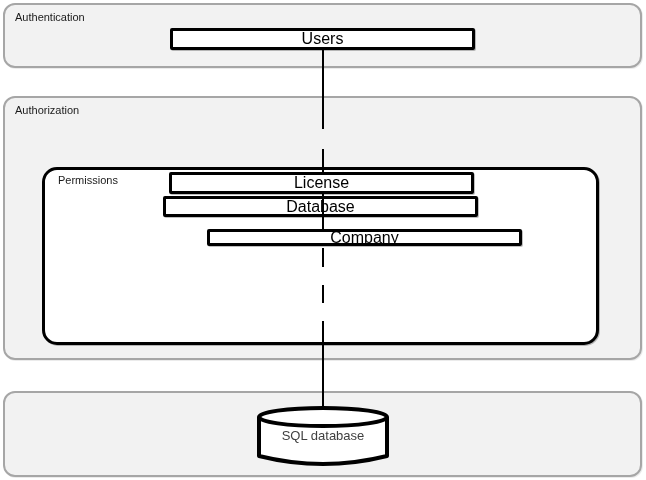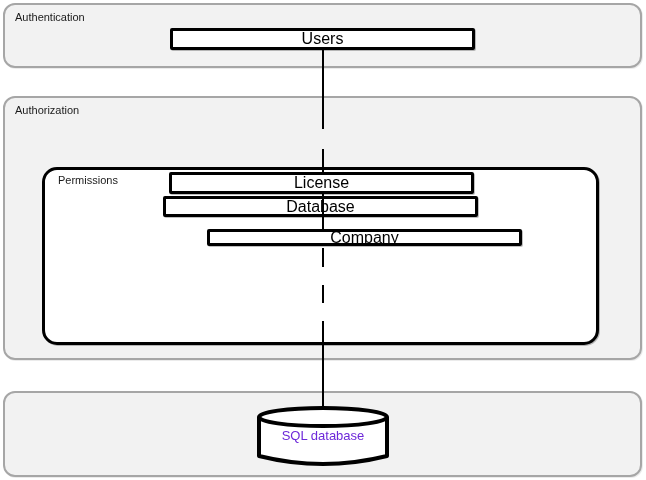--- a/index.html
+++ b/index.html
@@ -97,21 +97,21 @@
   #cylinder-label {
     position: absolute;
     left: 255px;
     top: 426px;
     width: 136px;
     height: 18px;
     display: flex;
     align-items: center;
     justify-content: center;
     font-size: 13px;
-    color: #6d28d9;
+    color: #404040;
     z-index: 4;
   }
 </style>
 </head>
 <body>
 
 <div class="canvas">
 
   <div class="group" id="group-authentication">
     <div class="group-label">Authentication</div>

